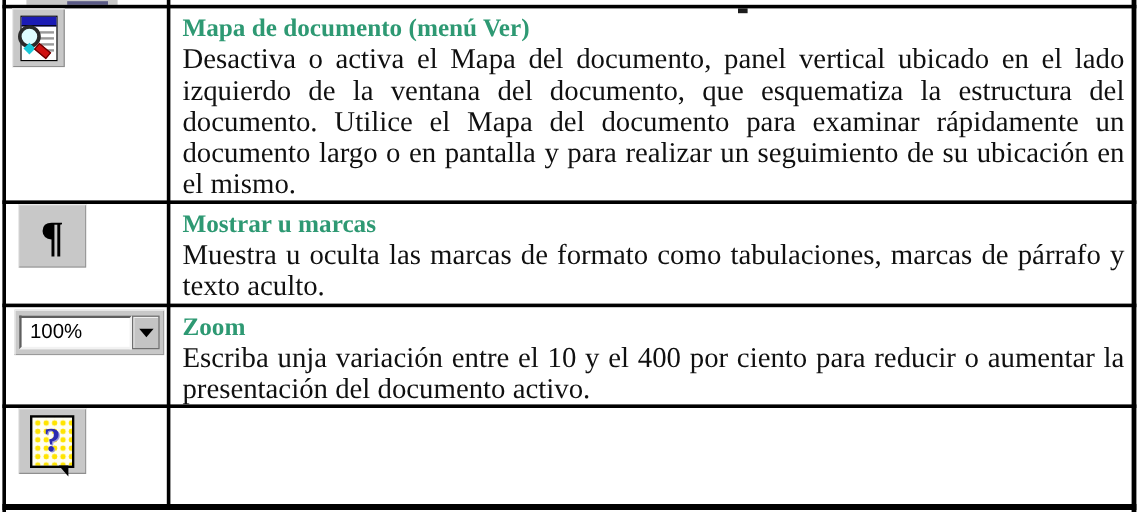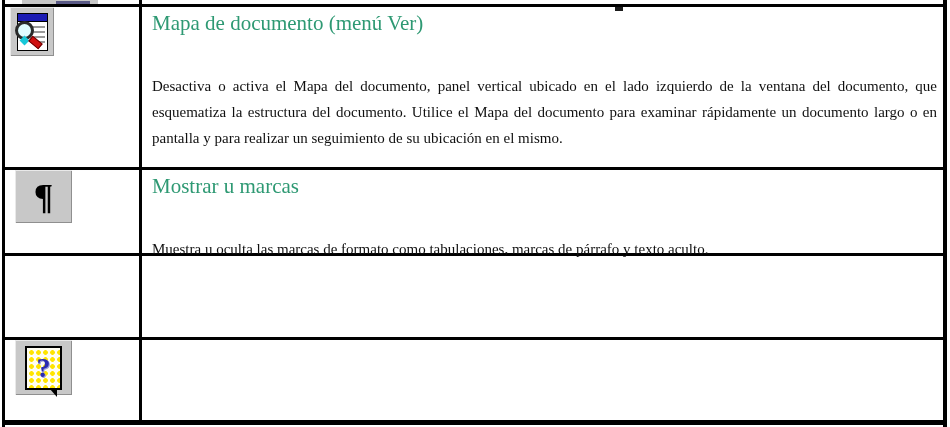--- a/index.html
+++ b/index.html
@@ -24,22 +24,22 @@
   .artifact-mark{position:absolute;left:615px;top:7px;width:8px;height:4px;background:#1c1c1c;}
   
   .row{position:absolute;left:5px;width:940px;}
   .row1{top:7px;   height:160px;}
   .row2{top:170px; height:83px;}
   .row3{top:256px; height:81px;}
   .row4{top:340px; height:80px;}
   .icon-cell{position:absolute;left:0;top:0;width:134px;height:100%;}
   .text-cell{position:absolute;left:138px;top:0;width:802px;height:100%;
              padding:2px 8px 0 9px;box-sizing:border-box;}
-  .row-title{font-weight:normal;font-size:21px;line-height:28px;color:#2E9973;}
-  .row-body{font-size:15px;line-height:26px;color:#101010;text-align:justify;margin-top:36px;}
+  .row-title{font-weight:bold;font-size:21px;line-height:28px;color:#2E9973;}
+  .row-body{font-size:24px;line-height:26px;color:#101010;text-align:justify;}
   
   .tb-button{
     position:absolute;background:#c8c8c8;
     box-shadow:inset 1px 1px 0 #e9e9e9, inset -1px -1px 0 #8f8f8f;
     display:flex;align-items:center;justify-content:center;
   }
   
   .docmap-btn{left:5px;top:0;width:44px;height:49px;}
   .docmap{position:relative;width:29px;height:36px;background:#fff;border:1px solid #000;}
   .dm-titlebar{position:absolute;left:0;top:0;width:100%;height:7px;background:#1b1bb4;border-bottom:1px solid #000;}
@@ -126,20 +126,36 @@
       <div class="tb-button pilcrow-btn">
         <span class="pilcrow">¶</span>
       </div>
     </div>
     <div class="text-cell">
       <div class="row-title">Mostrar u marcas</div>
       <div class="row-body">Muestra u oculta las marcas de formato como tabulaciones, marcas de párrafo y texto aculto.</div>
     </div>
   </div>
 
+  <div class="row row3">
+    <div class="icon-cell">
+      <div class="combo">
+        <div class="combo-field">
+          <span>100%</span>
+        </div>
+        <div class="combo-btn">
+          <div class="arrow-down"></div>
+        </div>
+      </div>
+    </div>
+    <div class="text-cell">
+      <div class="row-title">Zoom</div>
+      <div class="row-body">Escriba unja variación entre el 10 y el 400 por ciento para reducir o aumentar la presentación del documento activo.</div>
+    </div>
+  </div>
 
   <div class="row row4">
     <div class="icon-cell">
       <div class="tb-button asst-btn">
         <div class="balloon">
           <span class="qmark">?</span>
           <div class="balloon-tail"></div>
         </div>
       </div>
     </div>

